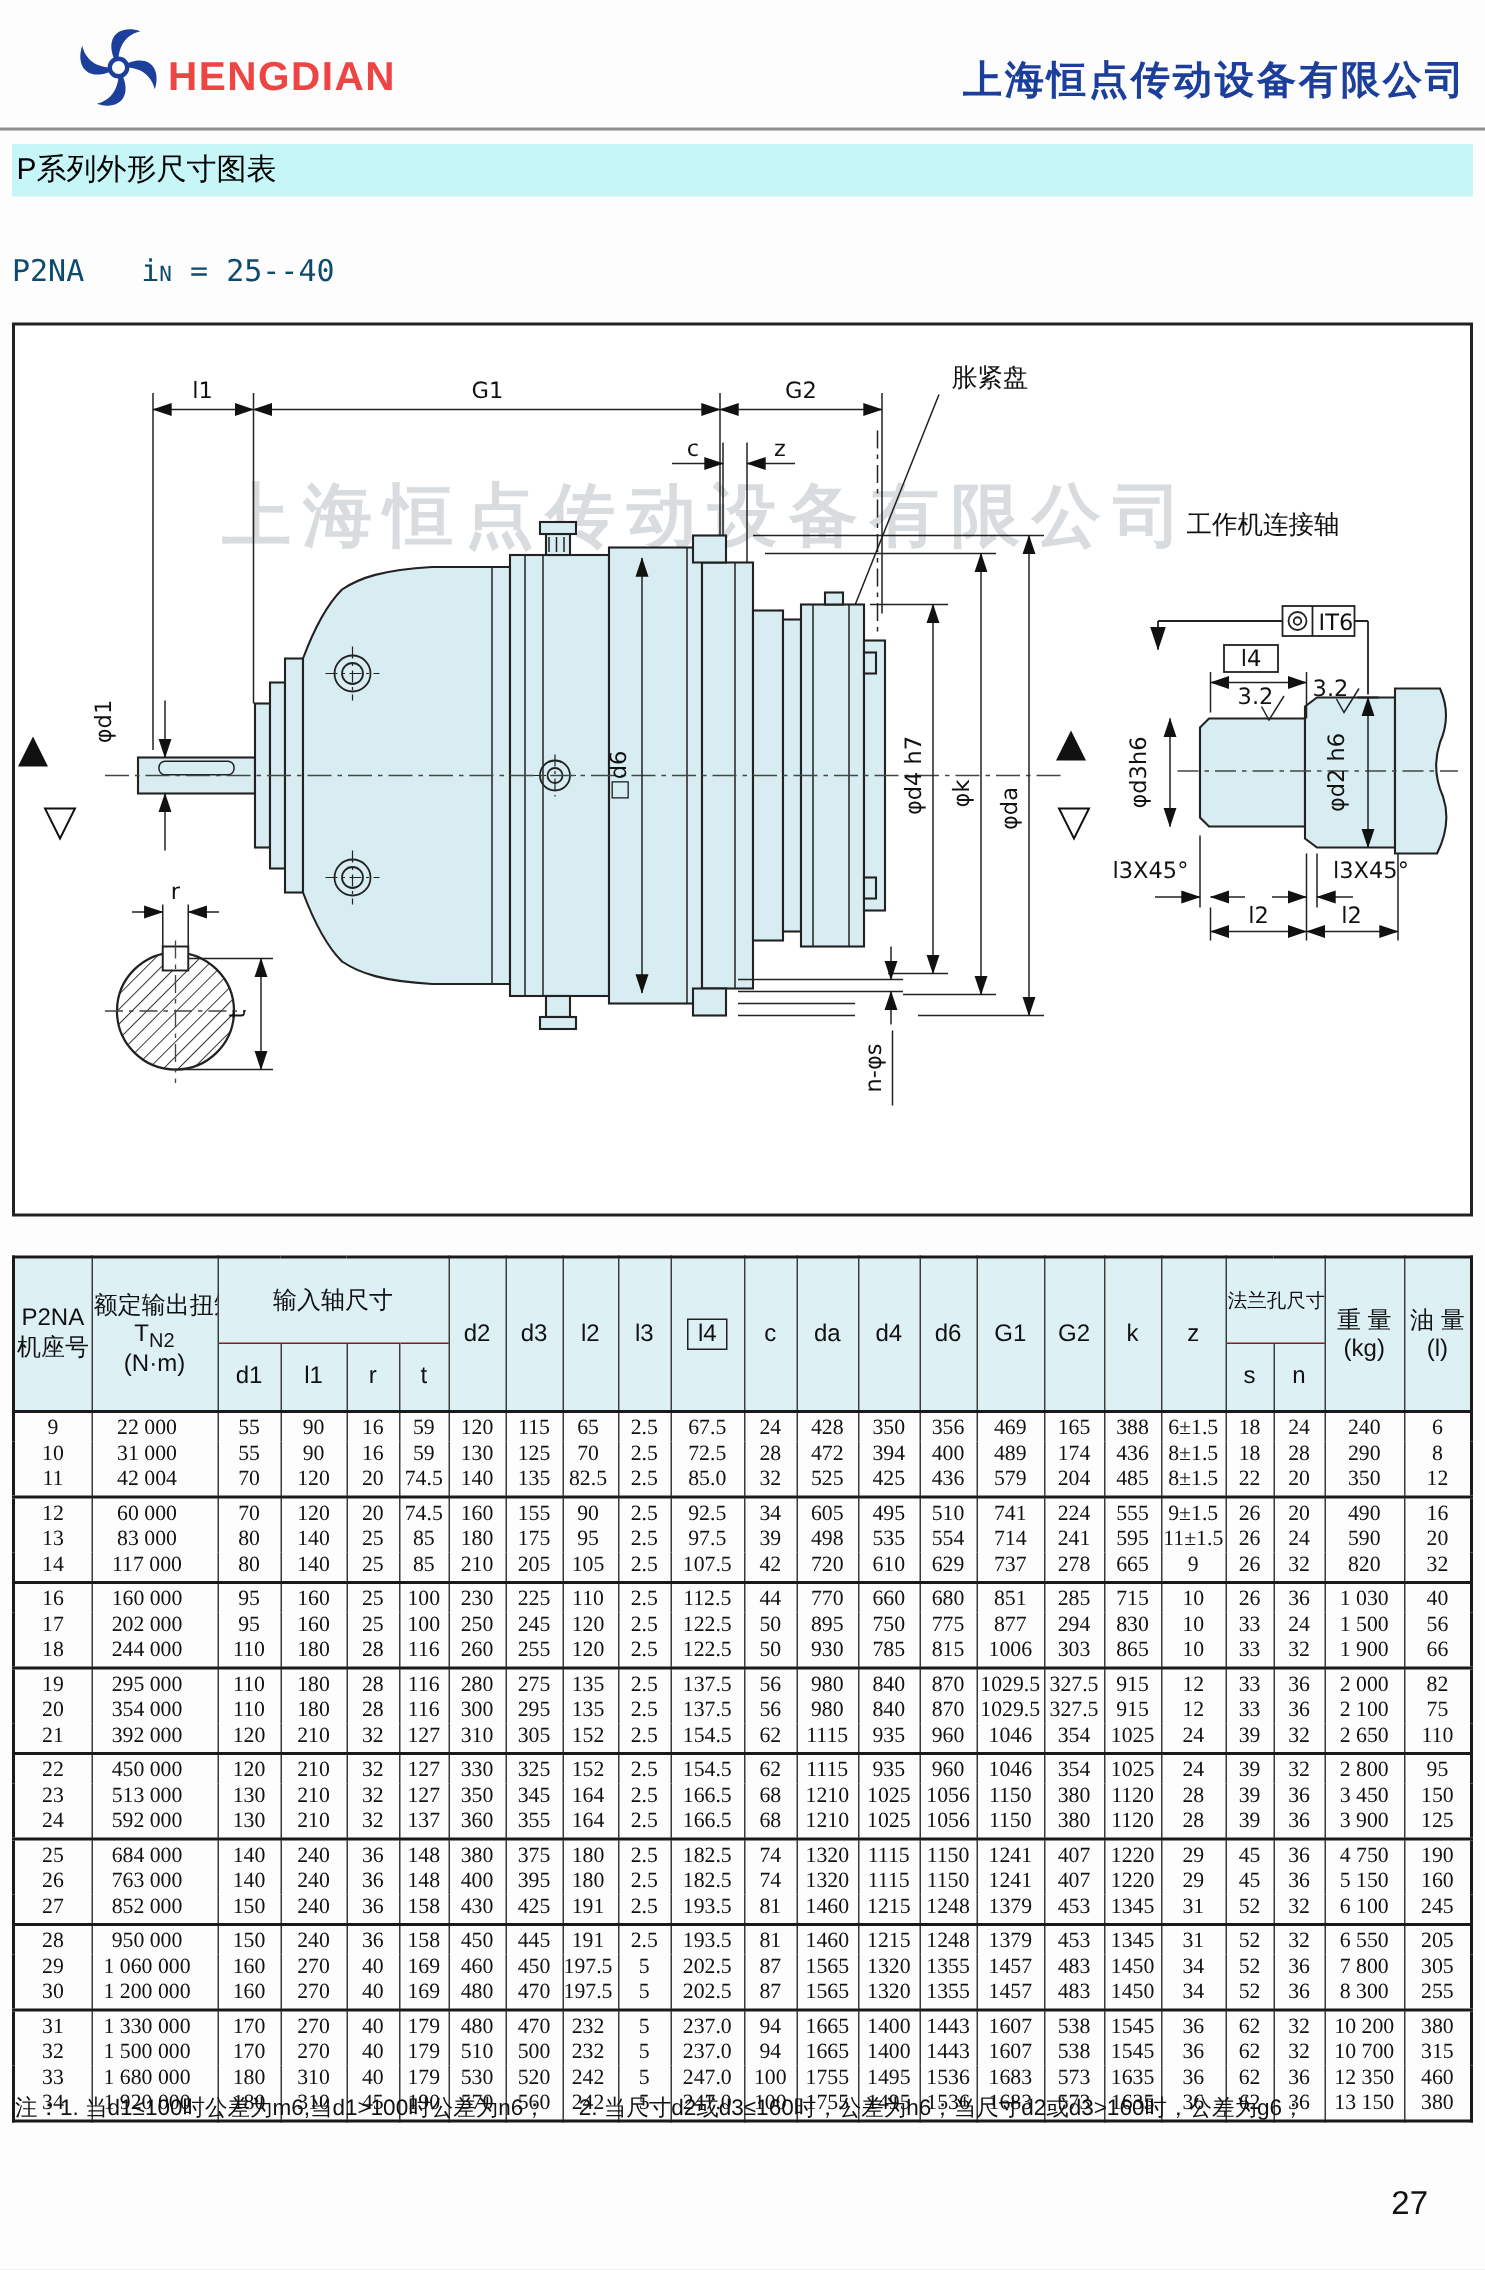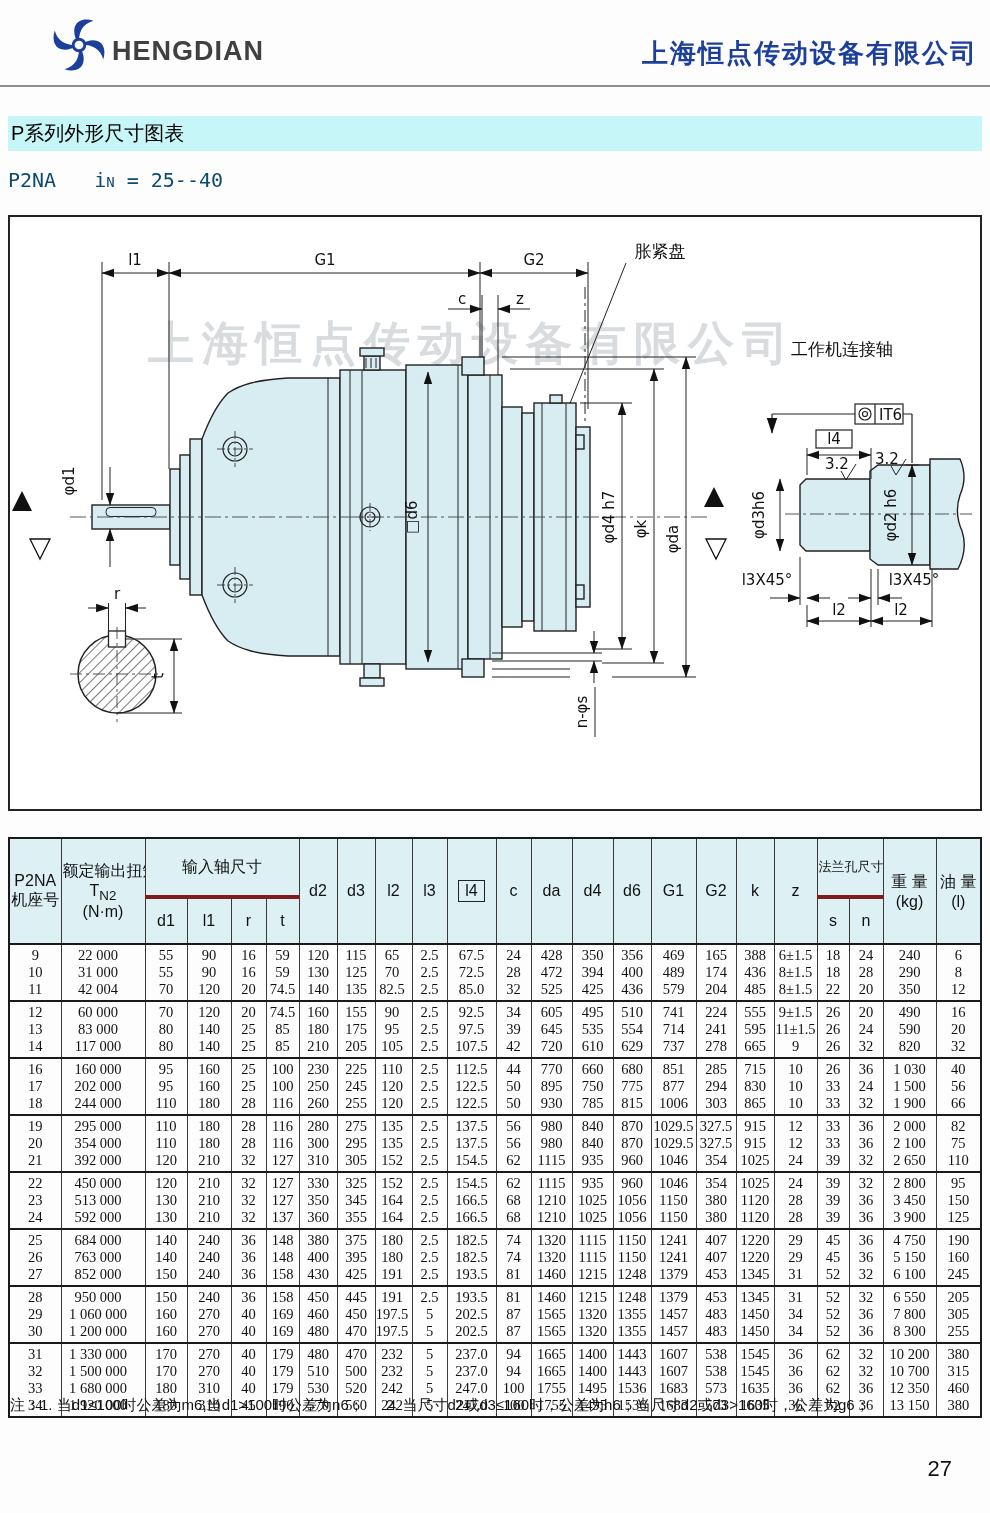--- a/index.html
+++ b/index.html
@@ -1,45 +1,45 @@
 <!DOCTYPE html>
 <html><head>
 <meta charset="utf-8">
 <style>
   html,body{margin:0;padding:0;background:#e8e8e8;}
   .page{position:relative;width:990px;height:1513px;background:#fdfdfd;overflow:hidden;
         font-family:"Liberation Sans",sans-serif;color:#111;}
   
   .hdr-logo{position:absolute;left:48px;top:12px;width:62px;height:66px;}
   .hdr-brand{position:absolute;left:112px;top:36px;font-size:27px;font-weight:bold;
-             color:#404040;letter-spacing:1px;text-align:right;}
+             color:#ef4444;letter-spacing:1px;text-align:right;}
   .hdr-company{position:absolute;right:12px;top:36px;font-size:26px;font-weight:bold;
                color:#1c3f9c;font-family:"Liberation Serif",serif;letter-spacing:2px;}
   .hdr-rule{position:absolute;left:0;top:85px;width:990px;height:2px;background:#8f8f8f;}
   
-  .title-strip{position:absolute;left:8px;top:116px;width:974px;height:35px;background:#c7f6f8;}
+  .title-strip{position:absolute;left:8px;top:96px;width:974px;height:35px;background:#c7f6f8;}
   .title-strip span{display:inline-block;padding-left:3px;line-height:35px;font-size:20px;color:#000;}
   .subtitle{position:absolute;left:8px;top:168px;font-family:"DejaVu Sans Mono",monospace;
             font-size:20px;color:#0c4a6e;}
   .subtitle .gap{display:inline-block;width:38px;}
   .subtitle .subN{font-size:14px;}
   
   .draw-box{position:absolute;left:8px;top:215px;width:970px;height:592px;border:2px solid #222;background:#fff;}
   text{font-family:"DejaVu Sans",sans-serif;}
   .dimtxt{font-size:15px;fill:#111;}
   .cjk{font-size:17px;fill:#111;}
   .wm{font-size:46px;fill:#b9c0c4;opacity:.55;letter-spacing:8px;font-weight:bold;}
   
   .tbl-wrap{position:absolute;left:8px;top:837px;}
   table{border-collapse:collapse;table-layout:fixed;width:974px;border:2px solid #1a1a1a;}
   th,td{border-left:1px solid #3a3a3a;overflow:hidden;white-space:nowrap;}
   thead{background:#ddf1f5;border-bottom:2px solid #1a1a1a;}
   thead th{font-weight:normal;font-size:16px;text-align:center;}
   thead tr:first-child th{height:54px;}
-  thead tr:last-child th{height:42px;border-top:4px solid #7f1d1d;}
+  thead tr:last-child th{height:42px;border-top:1px solid #7f1d1d;}
   thead th[rowspan]{border-top:none;}
   th .boxed{border:1.3px solid #222;padding:0 6px;display:inline-block;line-height:1.2;}
   tbody.grp{border-top:2px solid #1a1a1a;}
   tbody.grp td{height:17px;line-height:17px;font-family:"Liberation Serif",serif;
                font-size:14.5px;text-align:center;padding:0;}
   tbody.grp tr:first-child td{padding-top:2px;}
   tbody.grp tr:last-child td{padding-bottom:2px;}
   td.c0{font-family:"Liberation Sans",sans-serif;font-size:14px;}
   td.c1{text-align:right;padding-right:10px !important;margin-left:24px;}
   td.c8{text-align:right;padding-right:3px !important;}
@@ -435,21 +435,21 @@
             <td class="c2">80</td>
             <td class="c3">140</td>
             <td class="c4">25</td>
             <td class="c5">85</td>
             <td class="c6">180</td>
             <td class="c7">175</td>
             <td class="c8">95</td>
             <td class="c9">2.5</td>
             <td class="c10">97.5</td>
             <td class="c11">39</td>
-            <td class="c12">645</td>
+            <td class="c12">498</td>
             <td class="c13">535</td>
             <td class="c14">554</td>
             <td class="c15">714</td>
             <td class="c16">241</td>
             <td class="c17">595</td>
             <td class="c18">11±1.5</td>
             <td class="c19">26</td>
             <td class="c20">24</td>
             <td class="c21">590</td>
             <td class="c22">20</td>

